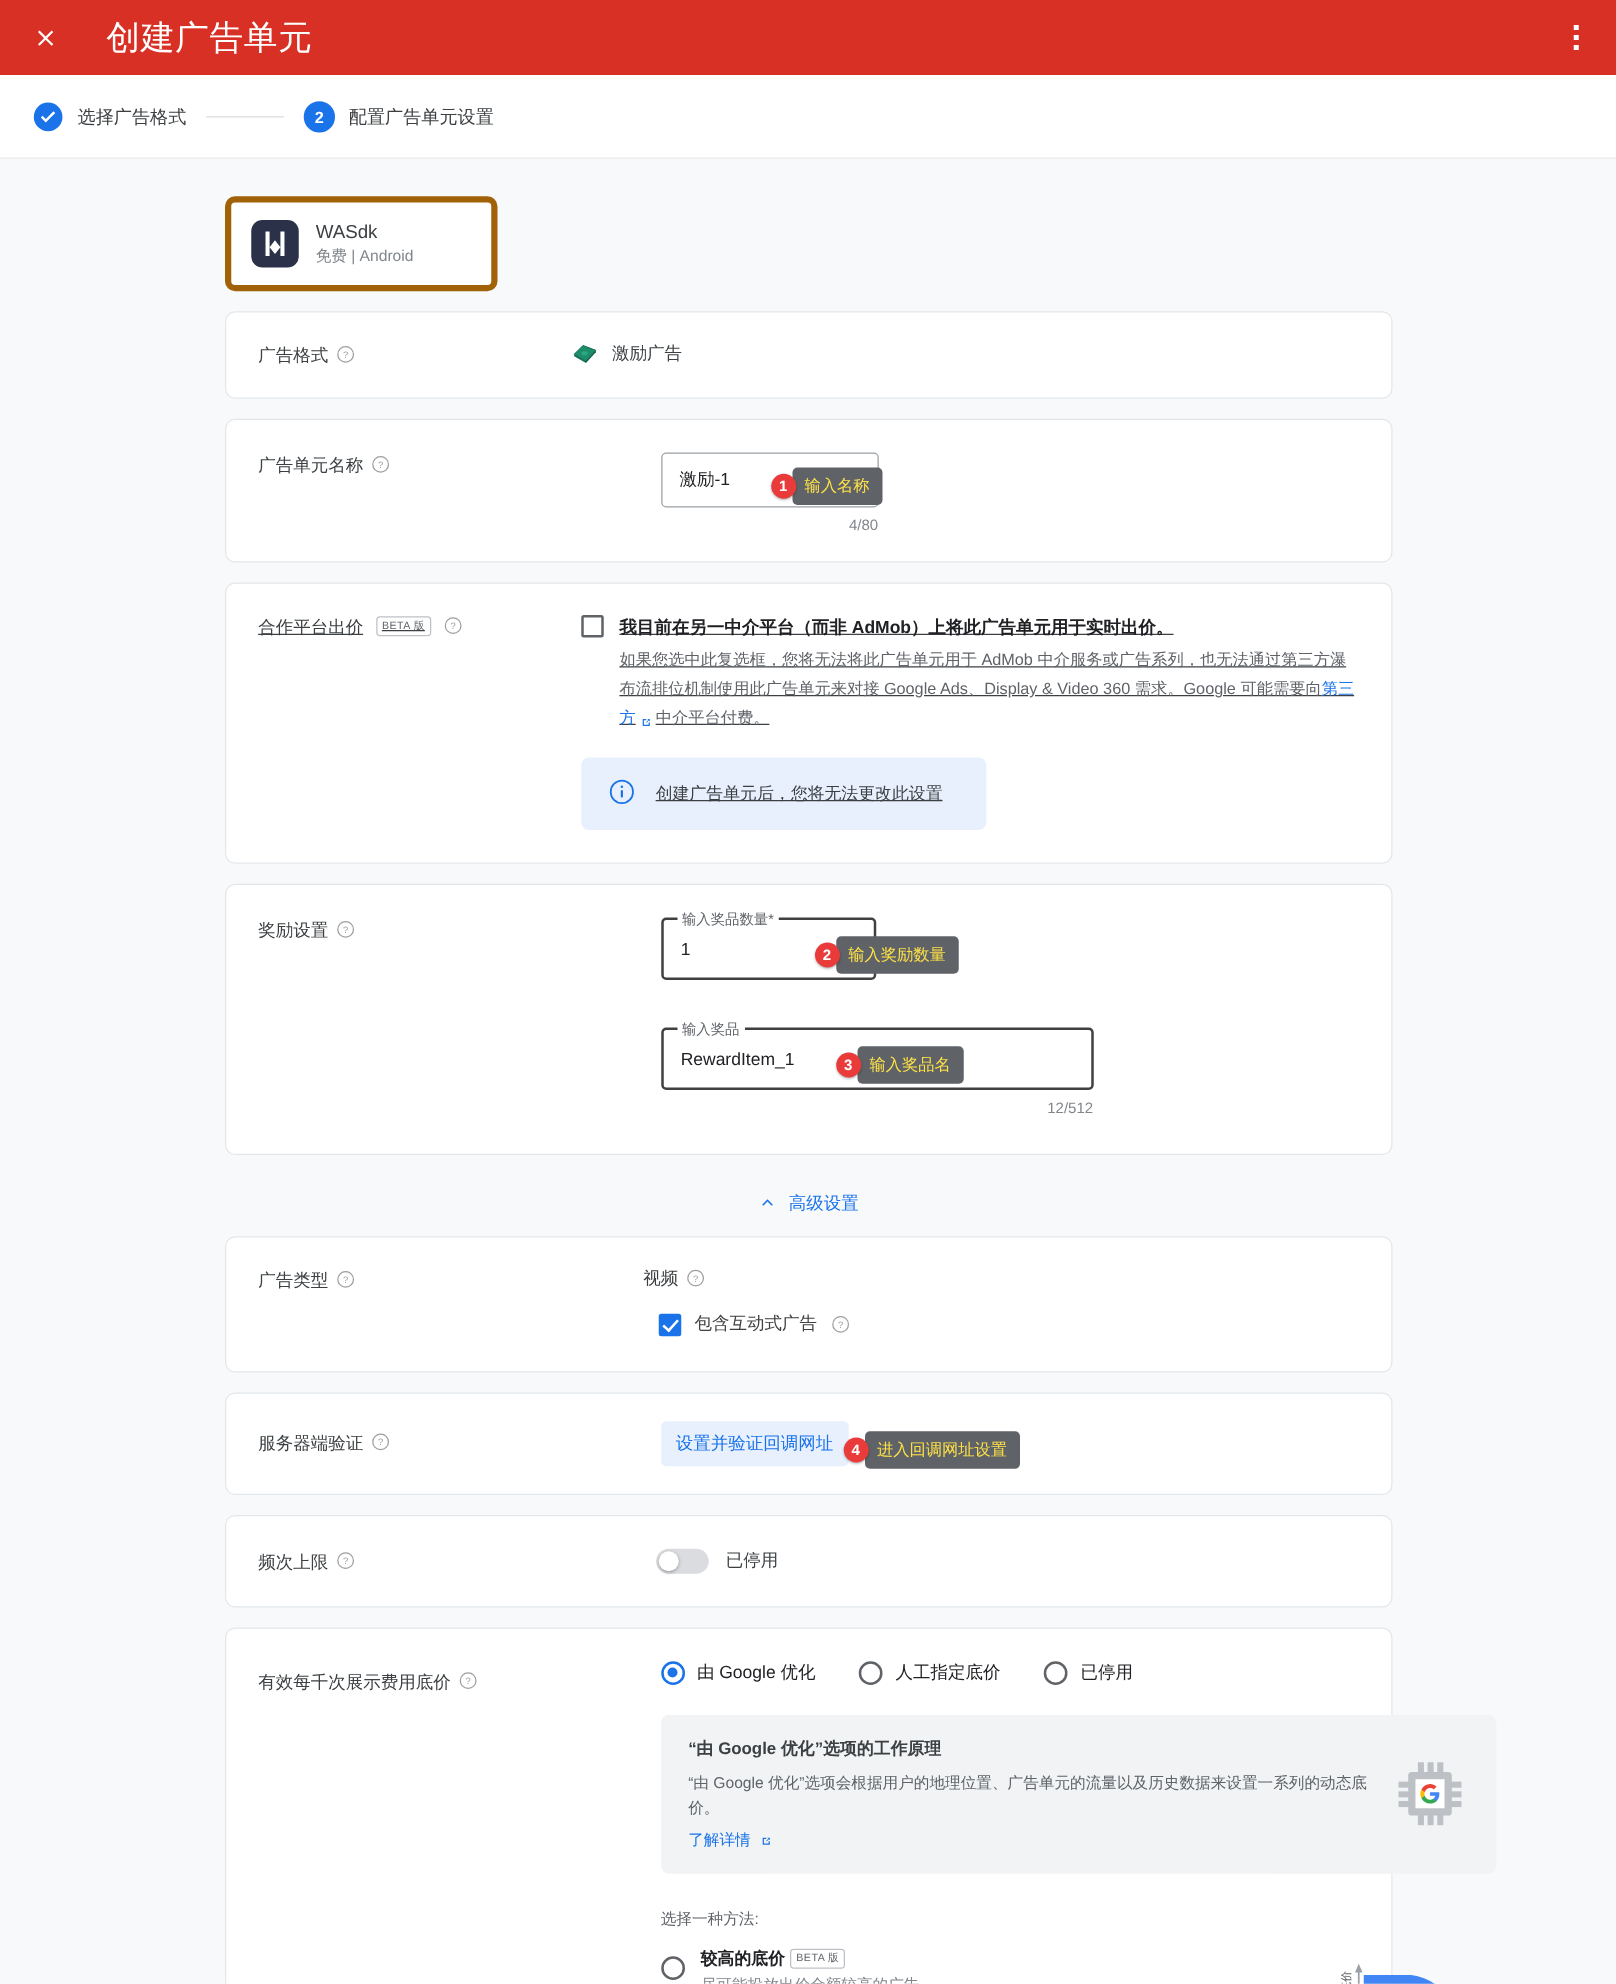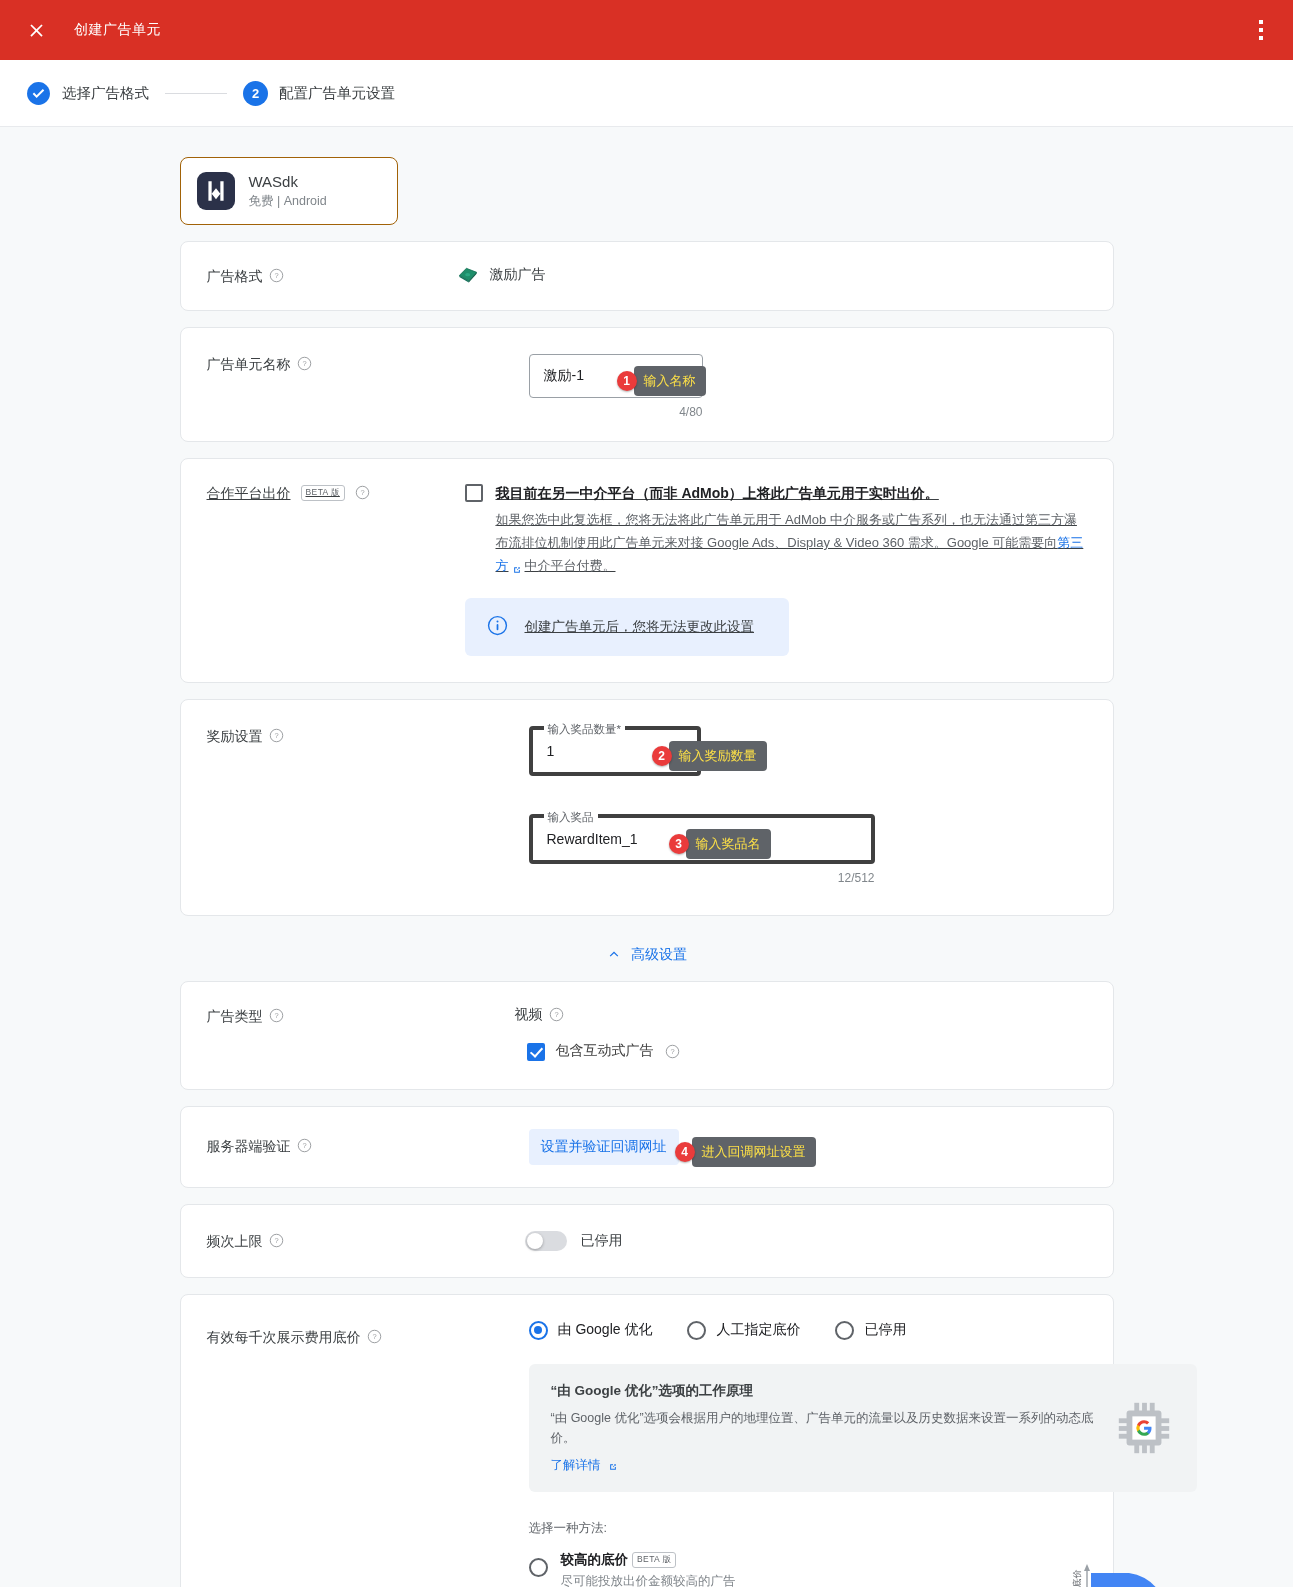--- a/index.html
+++ b/index.html
@@ -16,21 +16,21 @@
   
   .topbar {
     height: 60px; background: #d93025; color: #fff;
     display: flex; align-items: center; padding: 0 20px;
     position: relative;
   }
   .close-btn {
     width: 32px; height: 32px; display: flex; align-items: center; justify-content: center;
     cursor: pointer; font-size: 21px; line-height: 1; font-weight: 400;
   }
-  .topbar-title { font-size: 14px; margin-left: 22px; letter-spacing: .5px; }
+  .topbar-title { font-size: 27px; margin-left: 33px; letter-spacing: .5px; }
   .kebab { position: absolute; right: 22px; top: 50%; transform: translateY(-50%);
     width: 20px; height: 24px; display: flex; flex-direction: column;
     align-items: center; justify-content: center; gap: 4px; cursor: pointer; }
   .kebab i { width: 4px; height: 4px; background: #fff; display: block; }
 
   
   .stepper {
     height: 67px; background: #fff; display: flex; align-items: center;
     padding-left: 26px; border-bottom: 1px solid #e8eaed;
   }
@@ -43,21 +43,21 @@
   .step-check { position: relative; }
   .step-check svg { width: 25px; height: 25px; display: block; }
   .step-label { font-size: 14.5px; color: #3c4043; }
   .step-line { width: 62px; height: 1px; background: #dadce0; margin: 0 16px; }
 
   
   .content { padding: 0; }
   .wrap { width: 934px; margin: 0 auto; padding-top: 30px; }
 
   .app-card {
-    width: 218px; border: 1px solid #a16207; border-radius: 8px; background: #fff;
+    width: 218px; border: 5px solid #a16207; border-radius: 8px; background: #fff;
     display: flex; align-items: center; gap: 14px; padding: 14px 16px;
   }
   .app-icon {
     width: 38px; height: 38px; border-radius: 9px; background: #2b3149;
     display: flex; align-items: center; justify-content: center; flex: none;
   }
   .app-icon svg { width: 26px; height: 26px; }
   .app-name { font-size: 15px; color: #3c4043; line-height: 1.35; }
   .app-sub { font-size: 12.5px; color: #80868b; line-height: 1.45; }
 
@@ -87,21 +87,21 @@
   
   .textfield {
     border: 1px solid #9aa0a6; border-radius: 4px; height: 44px;
     display: flex; align-items: center; padding: 0 14px;
     font-size: 14px; color: #202124; background: #fff; position: relative;
   }
   .tf-name { width: 174px; }
   .tf-counter { font-size: 12px; color: #80868b; text-align: right; margin-top: 7px; }
 
   .outlined {
-    position: relative; border: 4px solid #404040; border-radius: 4px;
+    position: relative; border: 2px solid #404040; border-radius: 4px;
     height: 50px; display: flex; align-items: center; padding: 0 14px;
     font-size: 14px; color: #202124; background: #fff;
   }
   .outlined > .legend {
     position: absolute; top: -8px; left: 11px; background: #fff; padding: 0 4px;
     font-size: 11.5px; color: #5f6368; white-space: nowrap;
   }
 
   
   .cbrow { display: flex; gap: 13px; align-items: flex-start; }

